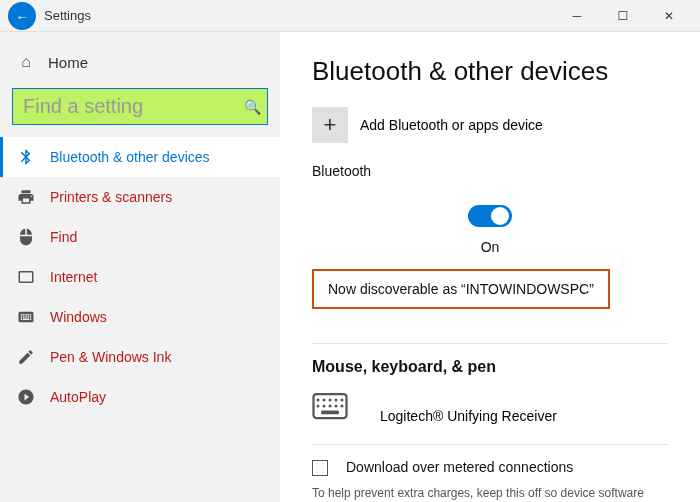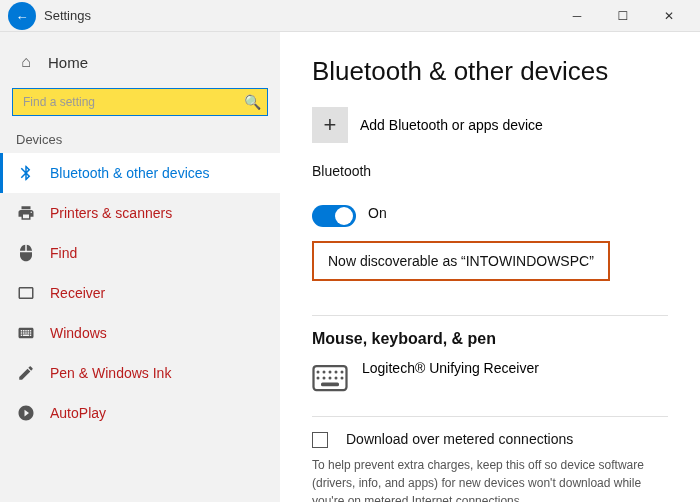--- a/index.html
+++ b/index.html
@@ -90,22 +90,22 @@
     }
 
     .search-box {
       margin: 8px 12px 12px 12px;
       position: relative;
     }
     .search-box input {
       width: 100%;
       padding: 6px 32px 6px 10px;
       border: 1.5px solid #0078d7;
-      background: #fde047;
-      font-size: 12px;
+      background: #bef264;
+      font-size: 20px;
       color: #333;
       outline: none;
     }
     .search-box input::placeholder { color: #999; }
     .search-icon-btn {
       position: absolute;
       right: 6px;
       top: 50%;
       transform: translateY(-50%);
       color: #555;
@@ -179,23 +179,24 @@
     }
 
     
     .section-label {
       font-size: 14px;
       color: #111;
       margin-bottom: 26px;
     }
     .toggle-row {
       display: flex;
-      align-items: flex-start;
+      align-items: center;
       gap: 12px;
       margin-bottom: 14px;
+      flex-direction: column;
     }
     .toggle-switch {
       width: 44px;
       height: 22px;
       background: #0078d7;
       border-radius: 11px;
       position: relative;
       cursor: pointer;
     }
     .toggle-thumb {
@@ -226,22 +227,22 @@
     .subsection-title {
       font-size: 16px;
       font-weight: 600;
       color: #111;
       margin-bottom: 12px;
     }
 
     
     .device-row {
       display: flex;
-      align-items: flex-start;
-      gap: 14px;
+      align-items: flex-end;
+      gap: 32px;
       margin-bottom: 20px;
     }
     .device-icon {
       width: 36px;
       height: 36px;
       display: flex;
       align-items: center;
       justify-content: center;
       font-size: 22px;
       color: #333;
@@ -301,21 +302,20 @@
     <div class="sidebar-home">
       <div class="home-icon">⌂</div>
       <span>Home</span>
     </div>
 
     <div class="search-box">
       <input type="text" placeholder="Find a setting" style="">
       <span class="search-icon-btn">🔍</span>
     </div>
 
-    <div class="sidebar-section-label">Devices</div>
 
     <div class="sidebar-item active">
       <div class="sidebar-item-icon">
         <svg width="18" height="18" viewBox="0 0 24 24" fill="#0078d7">
           <path d="M17.71 7.71L12 2h-1v7.59L6.41 5 5 6.41 10.59 12 5 17.59 6.41 19 11 14.41V22h1l5.71-5.71-4.3-4.29 4.3-4.29zM13 5.83l1.88 1.88L13 9.59V5.83zm1.88 10.46L13 18.17v-3.76l1.88 1.88z"></path>
         </svg>
       </div>
       <span>Bluetooth &amp; other devices</span>
     </div>
 
@@ -336,21 +336,21 @@
       </div>
       <span>Find</span>
     </div>
 
     <div class="sidebar-item">
       <div class="sidebar-item-icon">
         <svg width="18" height="18" viewBox="0 0 24 24" fill="#555">
           <path d="M20 4H4c-1.1 0-2 .9-2 2v12c0 1.1.9 2 2 2h16c1.1 0 2-.9 2-2V6c0-1.1-.9-2-2-2zm0 14H4V6h16v12z"></path>
         </svg>
       </div>
-      <span>Receiver</span>
+      <span>Internet</span>
     </div>
 
     <div class="sidebar-item">
       <div class="sidebar-item-icon">
         <svg width="18" height="18" viewBox="0 0 24 24" fill="#555">
           <path d="M20 5H4c-1.1 0-2 .9-2 2v10c0 1.1.9 2 2 2h16c1.1 0 2-.9 2-2V7c0-1.1-.9-2-2-2zm-9 3h2v2h-2V8zm0 3h2v2h-2v-2zM8 8h2v2H8V8zm0 3h2v2H8v-2zm-1 5H5v-2h2v2zm0-3H5v-2h2v2zm0-3H5V8h2v2zm9 6H8v-2h8v2zm0-3h-2v-2h2v2zm0-3h-2V8h2v2zm3 6h-2v-2h2v2zm0-3h-2v-2h2v2zm0-3h-2V8h2v2z"></path>
         </svg>
       </div>
       <span>Windows</span>
     </div>

